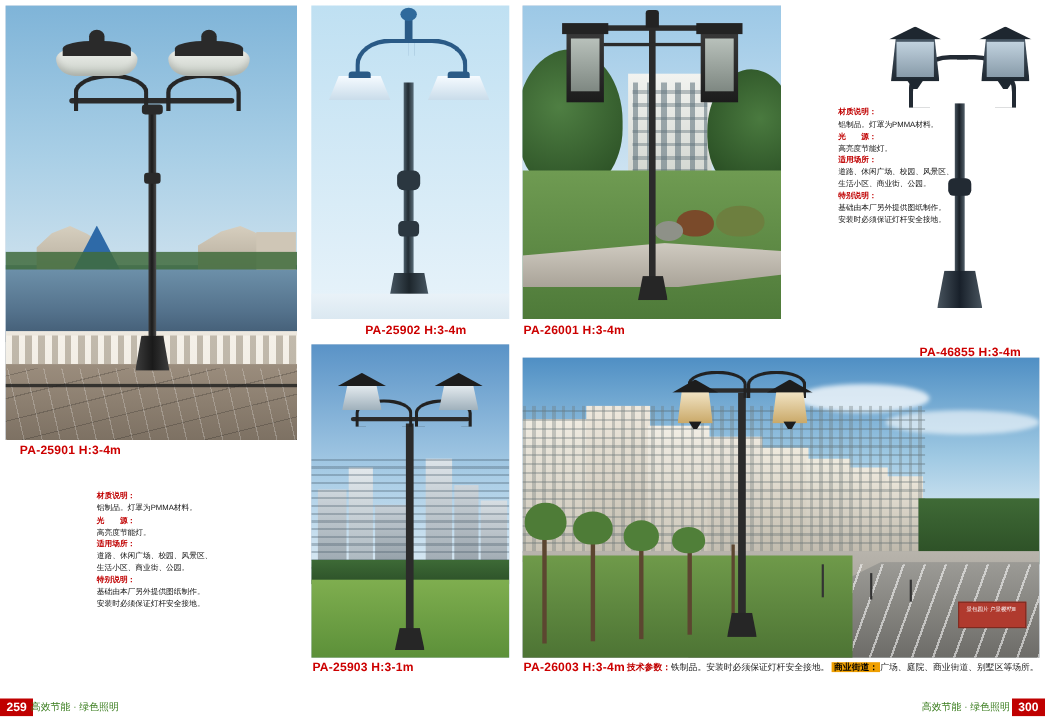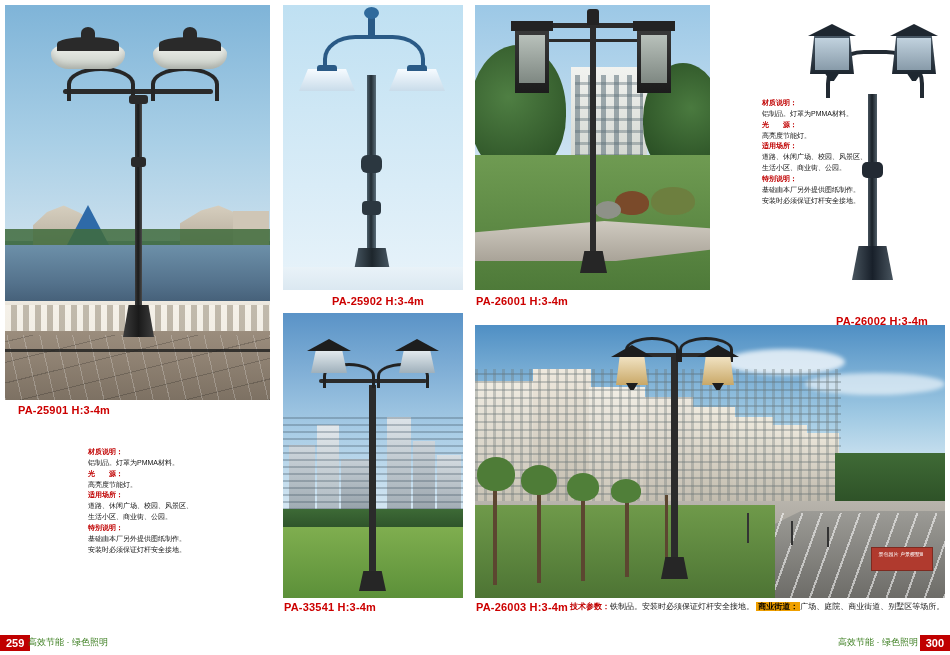--- a/index.html
+++ b/index.html
@@ -187,21 +187,21 @@
       <div style="position:absolute;left:-2px;top:4px;width:48px;height:12px;background:#1e2730;clip-path:polygon(14% 100%,0 100%,50% 0,100% 100%,86% 100%);"></div>
       <div style="position:absolute;left:14px;top:52px;width:16px;height:9px;background:#1e2730;clip-path:polygon(0 0,100% 0,62% 100%,38% 100%);"></div>
     </div>
     <div style="position:absolute;left:92px;top:18px;width:44px;height:62px;">
       <div style="position:absolute;left:0;top:14px;width:44px;height:40px;background:linear-gradient(#4a5a68,#1e2730);clip-path:polygon(10% 0,90% 0,100% 100%,0 100%);"></div>
       <div style="position:absolute;left:5px;top:18px;width:34px;height:32px;background:linear-gradient(#cfe0ec,#93a7b6);opacity:.9;"></div>
       <div style="position:absolute;left:-2px;top:4px;width:48px;height:12px;background:#1e2730;clip-path:polygon(14% 100%,0 100%,50% 0,100% 100%,86% 100%);"></div>
       <div style="position:absolute;left:14px;top:52px;width:16px;height:9px;background:#1e2730;clip-path:polygon(0 0,100% 0,62% 100%,38% 100%);"></div>
     </div>
   </div>
-  <div class="cap" style="left:836px;top:315px;">PA-26002 H:3-4m</div>
+  <div class="cap" style="left:836px;top:315px;">PA-46855 H:3-4m</div>
 
   <div class="spec" style="left:762px;top:98px;width:175px;">
     <div class="row h">材质说明：</div>
     <div class="row">铝制品。灯罩为PMMA材料。</div>
     <div class="row h">光　　源：</div>
     <div class="row">高亮度节能灯。</div>
     <div class="row h">适用场所：</div>
     <div class="row">道路、休闲广场、校园、风景区、</div>
     <div class="row">生活小区、商业街、公园。</div>
     <div class="row h">特别说明：</div>
@@ -232,21 +232,21 @@
     <div style="position:absolute;left:94px;top:50px;width:46px;height:22px;border:3px solid #222;border-radius:50% 50% 0 0;border-bottom:none;"></div>
     <div style="position:absolute;left:26px;top:24px;width:40px;height:38px;">
       <div style="position:absolute;left:2px;top:12px;width:36px;height:24px;background:linear-gradient(#e8eef2,#9fb0bb);clip-path:polygon(14% 0,86% 0,100% 100%,0 100%);"></div>
       <div style="position:absolute;left:-2px;top:2px;width:44px;height:12px;background:#1d1d1d;clip-path:polygon(16% 100%,0 100%,50% 0,100% 100%,84% 100%);"></div>
     </div>
     <div style="position:absolute;left:114px;top:24px;width:40px;height:38px;">
       <div style="position:absolute;left:2px;top:12px;width:36px;height:24px;background:linear-gradient(#e8eef2,#9fb0bb);clip-path:polygon(14% 0,86% 0,100% 100%,0 100%);"></div>
       <div style="position:absolute;left:-2px;top:2px;width:44px;height:12px;background:#1d1d1d;clip-path:polygon(16% 100%,0 100%,50% 0,100% 100%,84% 100%);"></div>
     </div>
   </div>
-  <div class="cap" style="left:284px;top:601px;">PA-33541 H:3-4m</div>
+  <div class="cap" style="left:284px;top:601px;">PA-25903 H:3-1m</div>
 
   <div class="photo" style="left:475px;top:325px;width:470px;height:273px;">
     <div class="sky" style="height:150px;background:linear-gradient(#4f8fc4,#9fc9e3 60%,#d8e9f3);"></div>
 
     <div style="position:absolute;left:250px;top:24px;width:120px;height:26px;background:rgba(255,255,255,.75);border-radius:50%;filter:blur(2px);"></div>
     <div style="position:absolute;left:330px;top:48px;width:140px;height:22px;background:rgba(255,255,255,.6);border-radius:50%;filter:blur(2px);"></div>
 
     <div class="bld" style="left:0px;top:56px;width:60px;height:130px;background:linear-gradient(#f0ece2,#c6c0b2);"></div>
     <div class="bld" style="left:58px;top:44px;width:58px;height:142px;background:linear-gradient(#efe9de,#bfb9ab);"></div>
     <div class="bld" style="left:114px;top:62px;width:56px;height:124px;background:linear-gradient(#f2eee5,#c8c2b4);"></div>

